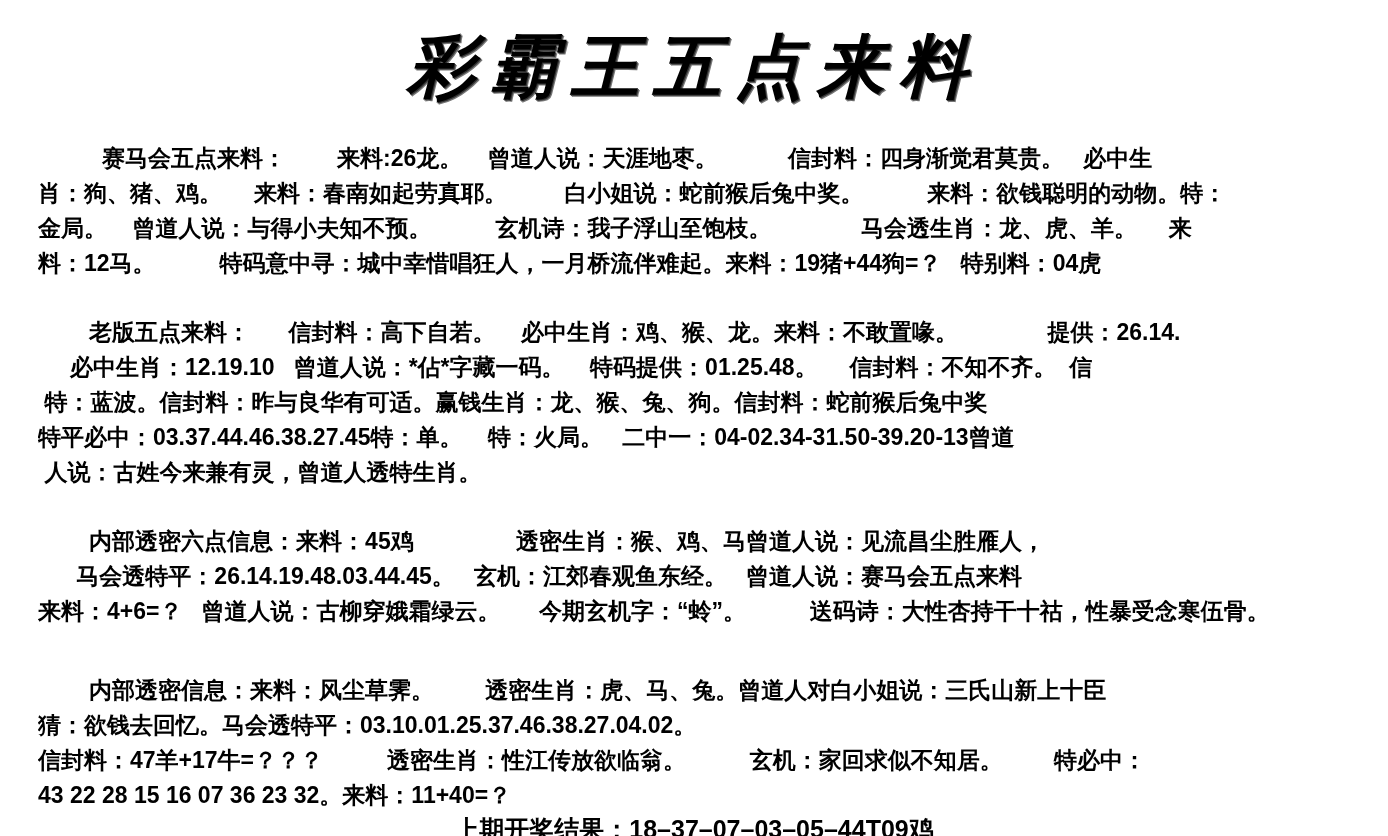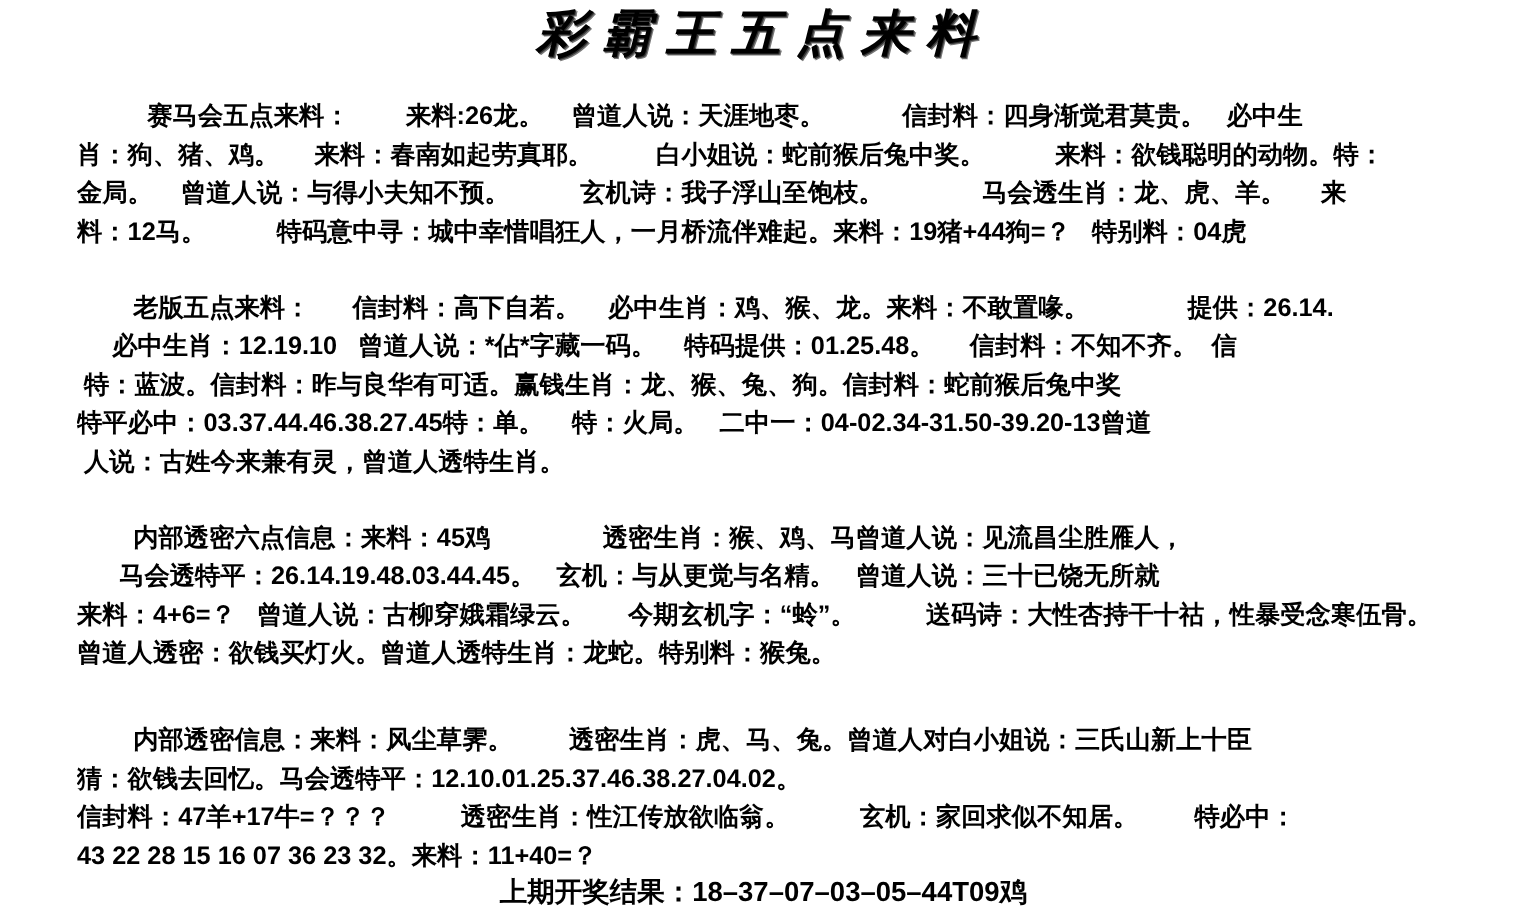--- a/index.html
+++ b/index.html
@@ -17,32 +17,32 @@
   .page {
     position: relative;
     width: 1388px;
     height: 836px;
     box-sizing: border-box;
   }
   .title {
     text-align: center;
     font-family: "Liberation Serif", "DejaVu Serif", serif;
     font-weight: bold;
-    font-size: 45px;
+    font-size: 68px;
     letter-spacing: 14px;
+    padding-top: 22px;
     padding-bottom: 4px;
     font-style: italic;
     text-shadow: 1px 1px 0 #333, 2px 2px 0 #777;
   }
   .block {
     padding: 0 38px;
     font-size: 23px;
     font-weight: bold;
     line-height: 35px;
-    margin-left: 32px;
   }
   .block .line {
     white-space: pre;
     overflow: hidden;
   }
   .spacer-sm { height: 24px; }
   .spacer-md { height: 34px; }
   .spacer-lg { height: 44px; }
   .footer {
     text-align: center;
@@ -74,29 +74,28 @@
     <div class="line">     必中生肖：12.19.10   曾道人说：*佔*字藏一码。    特码提供：01.25.48。     信封料：不知不齐。  信</div>
     <div class="line"> 特：蓝波。信封料：昨与良华有可适。赢钱生肖：龙、猴、兔、狗。信封料：蛇前猴后兔中奖</div>
     <div class="line">特平必中：03.37.44.46.38.27.45特：单。    特：火局。   二中一：04-02.34-31.50-39.20-13曾道</div>
     <div class="line"> 人说：古姓今来兼有灵，曾道人透特生肖。</div>
   </div>
 
   <div class="spacer-md"></div>
 
   <div class="block">
     <div class="line">        内部透密六点信息：来料：45鸡                透密生肖：猴、鸡、马曾道人说：见流昌尘胜雁人，</div>
-    <div class="line">      马会透特平：26.14.19.48.03.44.45。   玄机：与从更觉与名精。   曾道人说：三十已饶无所就</div>
+    <div class="line">      马会透特平：26.14.19.48.03.44.45。   玄机：江郊春观鱼东经。   曾道人说：赛马会五点来料</div>
     <div class="line">来料：4+6=？   曾道人说：古柳穿娥霜绿云。      今期玄机字：“蛉”。          送码诗：大性杏持干十祜，性暴受念寒伍骨。</div>
-    <div class="line">曾道人透密：欲钱买灯火。曾道人透特生肖：龙蛇。特别料：猴兔。</div>
   </div>
 
   <div class="spacer-lg"></div>
 
   <div class="block">
     <div class="line">        内部透密信息：来料：风尘草霁。        透密生肖：虎、马、兔。曾道人对白小姐说：三氏山新上十臣</div>
-    <div class="line">猜：欲钱去回忆。马会透特平：12.10.01.25.37.46.38.27.04.02。</div>
+    <div class="line">猜：欲钱去回忆。马会透特平：03.10.01.25.37.46.38.27.04.02。</div>
     <div class="line">信封料：47羊+17牛=？？？          透密生肖：性江传放欲临翁。          玄机：家回求似不知居。        特必中：</div>
     <div class="line">43 22 28 15 16 07 36 23 32。来料：11+40=？</div>
   </div>
 
   <div class="footer">上期开奖结果：18–37–07–03–05–44T09鸡</div>
 
 </div>
 
 </body></html>

